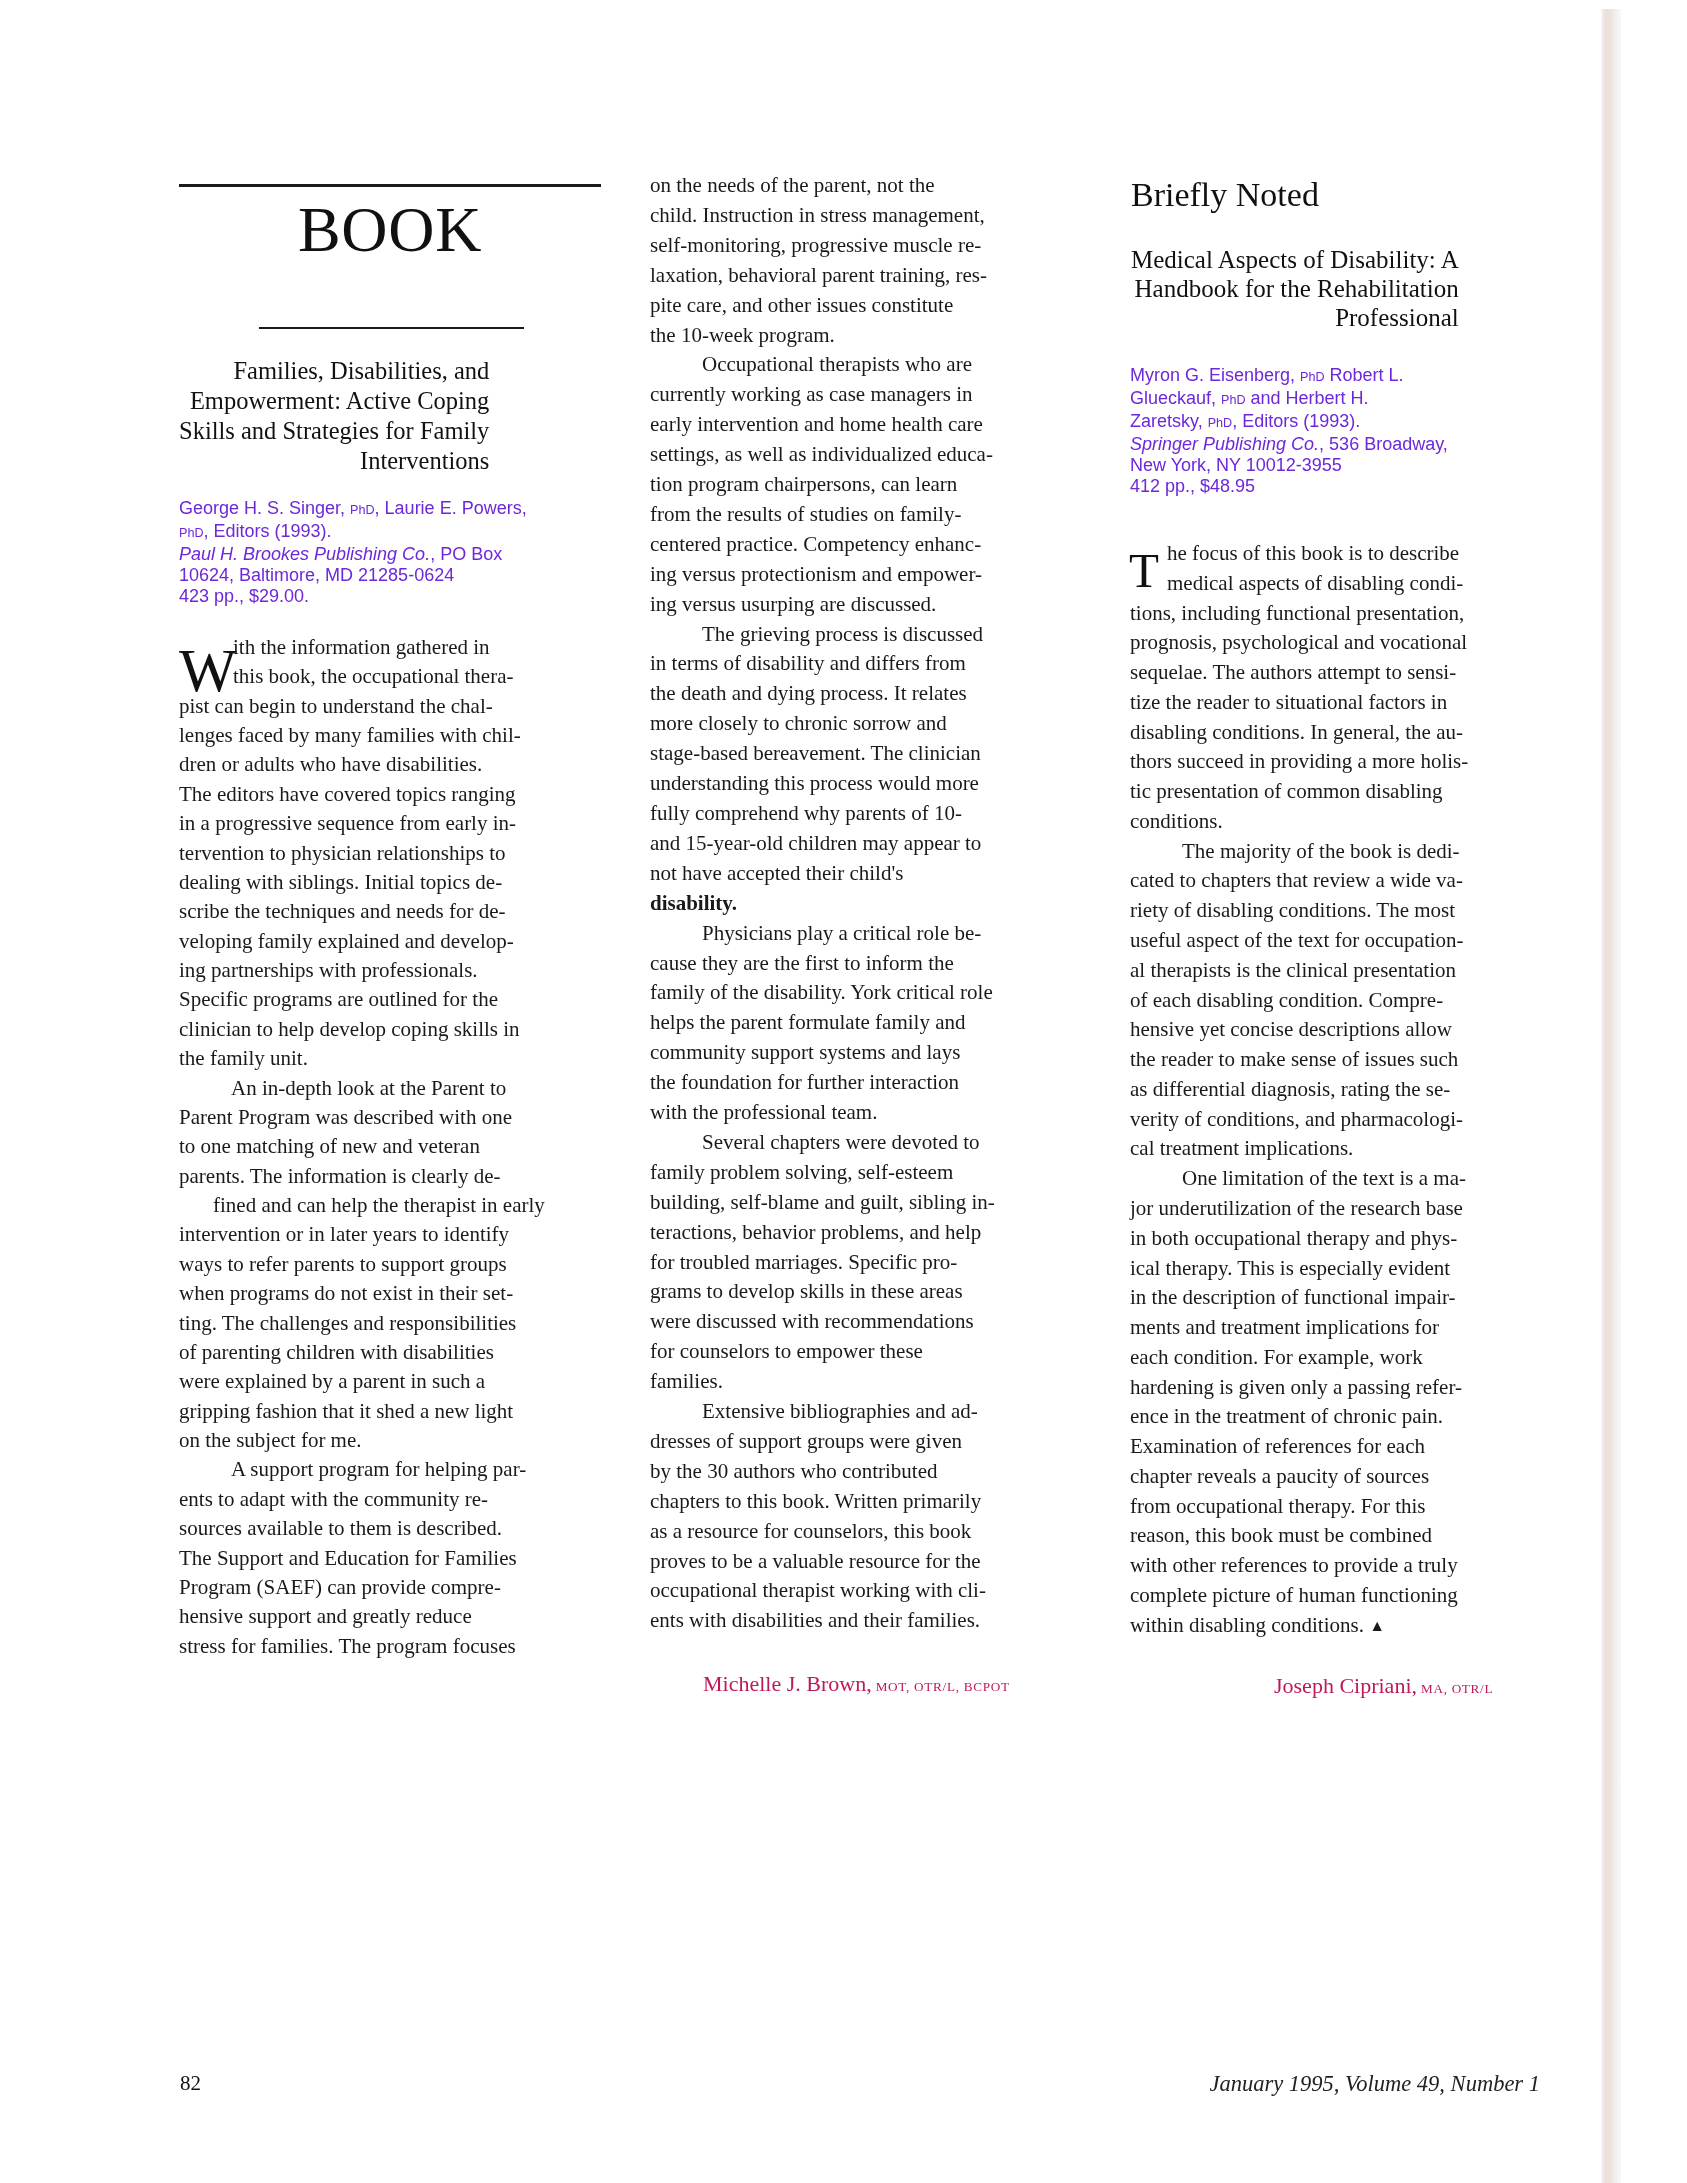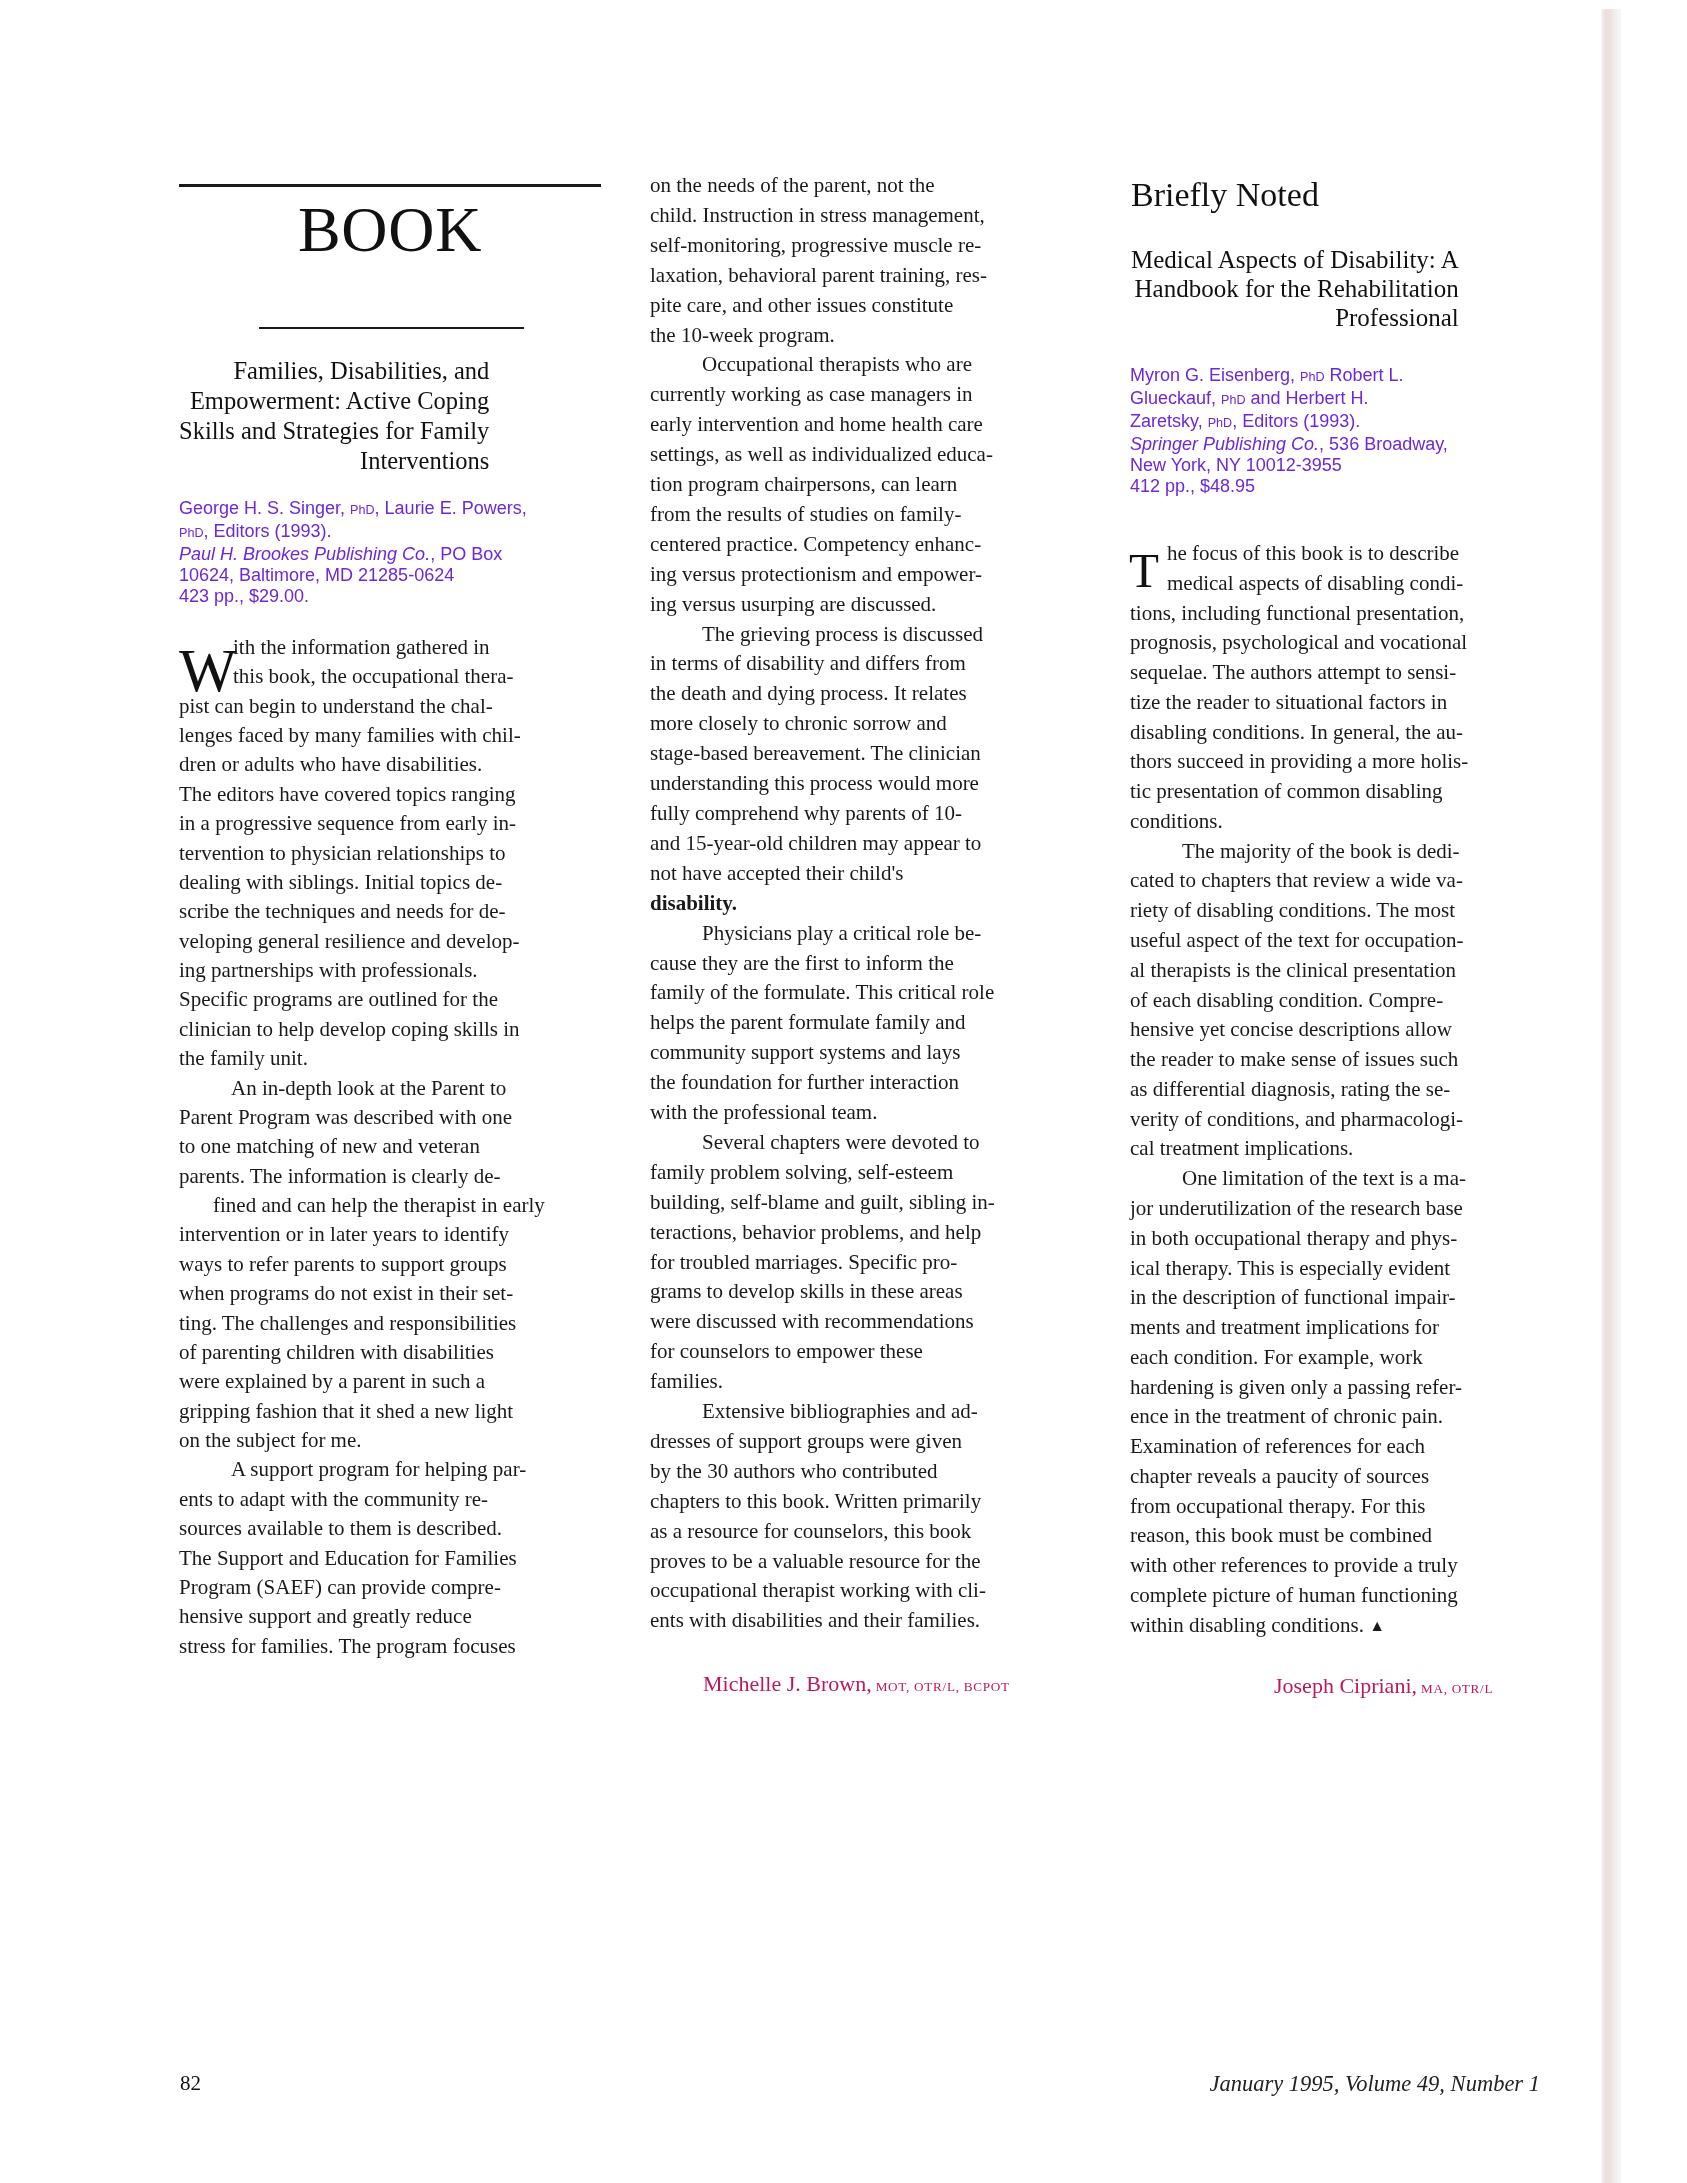--- a/index.html
+++ b/index.html
@@ -63,21 +63,21 @@
     <div class="line" style="top: 0px; left: 54px;">ith the information gathered in</div>
     <div class="line" style="top: 29px; left: 54px;">this book, the occupational thera-</div>
     <div class="line" style="top: 59px; left: 0px;">pist can begin to understand the chal-</div>
     <div class="line" style="top: 88px; left: 0px;">lenges faced by many families with chil-</div>
     <div class="line" style="top: 117px; left: 0px;">dren or adults who have disabilities.</div>
     <div class="line" style="top: 147px; left: 0px;">The editors have covered topics ranging</div>
     <div class="line" style="top: 176px; left: 0px;">in a progressive sequence from early in-</div>
     <div class="line" style="top: 206px; left: 0px;">tervention to physician relationships to</div>
     <div class="line" style="top: 235px; left: 0px;">dealing with siblings. Initial topics de-</div>
     <div class="line" style="top: 264px; left: 0px;">scribe the techniques and needs for de-</div>
-    <div class="line" style="top: 294px; left: 0px;">veloping general resilience and develop-</div>
+    <div class="line" style="top: 294px; left: 0px;">veloping family explained and develop-</div>
     <div class="line" style="top: 323px; left: 0px;">ing partnerships with professionals.</div>
     <div class="line" style="top: 352px; left: 0px;">Specific programs are outlined for the</div>
     <div class="line" style="top: 382px; left: 0px;">clinician to help develop coping skills in</div>
     <div class="line" style="top: 411px; left: 0px;">the family unit.</div>
     <div class="line" style="top: 441px; left: 52px;">An in-depth look at the Parent to</div>
     <div class="line" style="top: 470px; left: 0px;">Parent Program was described with one</div>
     <div class="line" style="top: 499px; left: 0px;">to one matching of new and veteran</div>
     <div class="line" style="top: 529px; left: 0px;">parents. The information is clearly de-</div>
     <div class="line" style="top: 558px; left: 0px; margin-left: 34px;">fined and can help the therapist in early</div>
     <div class="line" style="top: 587px; left: 0px;">intervention or in later years to identify</div>
@@ -118,21 +118,21 @@
     <div class="line" style="top: 508px; left: 0px;">the death and dying process. It relates</div>
     <div class="line" style="top: 538px; left: 0px;">more closely to chronic sorrow and</div>
     <div class="line" style="top: 568px; left: 0px;">stage-based bereavement. The clinician</div>
     <div class="line" style="top: 598px; left: 0px;">understanding this process would more</div>
     <div class="line" style="top: 628px; left: 0px;">fully comprehend why parents of 10-</div>
     <div class="line" style="top: 658px; left: 0px;">and 15-year-old children may appear to</div>
     <div class="line" style="top: 688px; left: 0px;">not have accepted their child's</div>
     <div class="line" style="top: 718px; left: 0px; font-weight: bold;">disability.</div>
     <div class="line" style="top: 748px; left: 52px;">Physicians play a critical role be-</div>
     <div class="line" style="top: 778px; left: 0px;">cause they are the first to inform the</div>
-    <div class="line" style="top: 807px; left: 0px;">family of the formulate. This critical role</div>
+    <div class="line" style="top: 807px; left: 0px;">family of the disability. York critical role</div>
     <div class="line" style="top: 837px; left: 0px;">helps the parent formulate family and</div>
     <div class="line" style="top: 867px; left: 0px;">community support systems and lays</div>
     <div class="line" style="top: 897px; left: 0px;">the foundation for further interaction</div>
     <div class="line" style="top: 927px; left: 0px;">with the professional team.</div>
     <div class="line" style="top: 957px; left: 52px;">Several chapters were devoted to</div>
     <div class="line" style="top: 987px; left: 0px;">family problem solving, self-esteem</div>
     <div class="line" style="top: 1017px; left: 0px;">building, self-blame and guilt, sibling in-</div>
     <div class="line" style="top: 1047px; left: 0px;">teractions, behavior problems, and help</div>
     <div class="line" style="top: 1077px; left: 0px;">for troubled marriages. Specific pro-</div>
     <div class="line" style="top: 1106px; left: 0px;">grams to develop skills in these areas</div>

